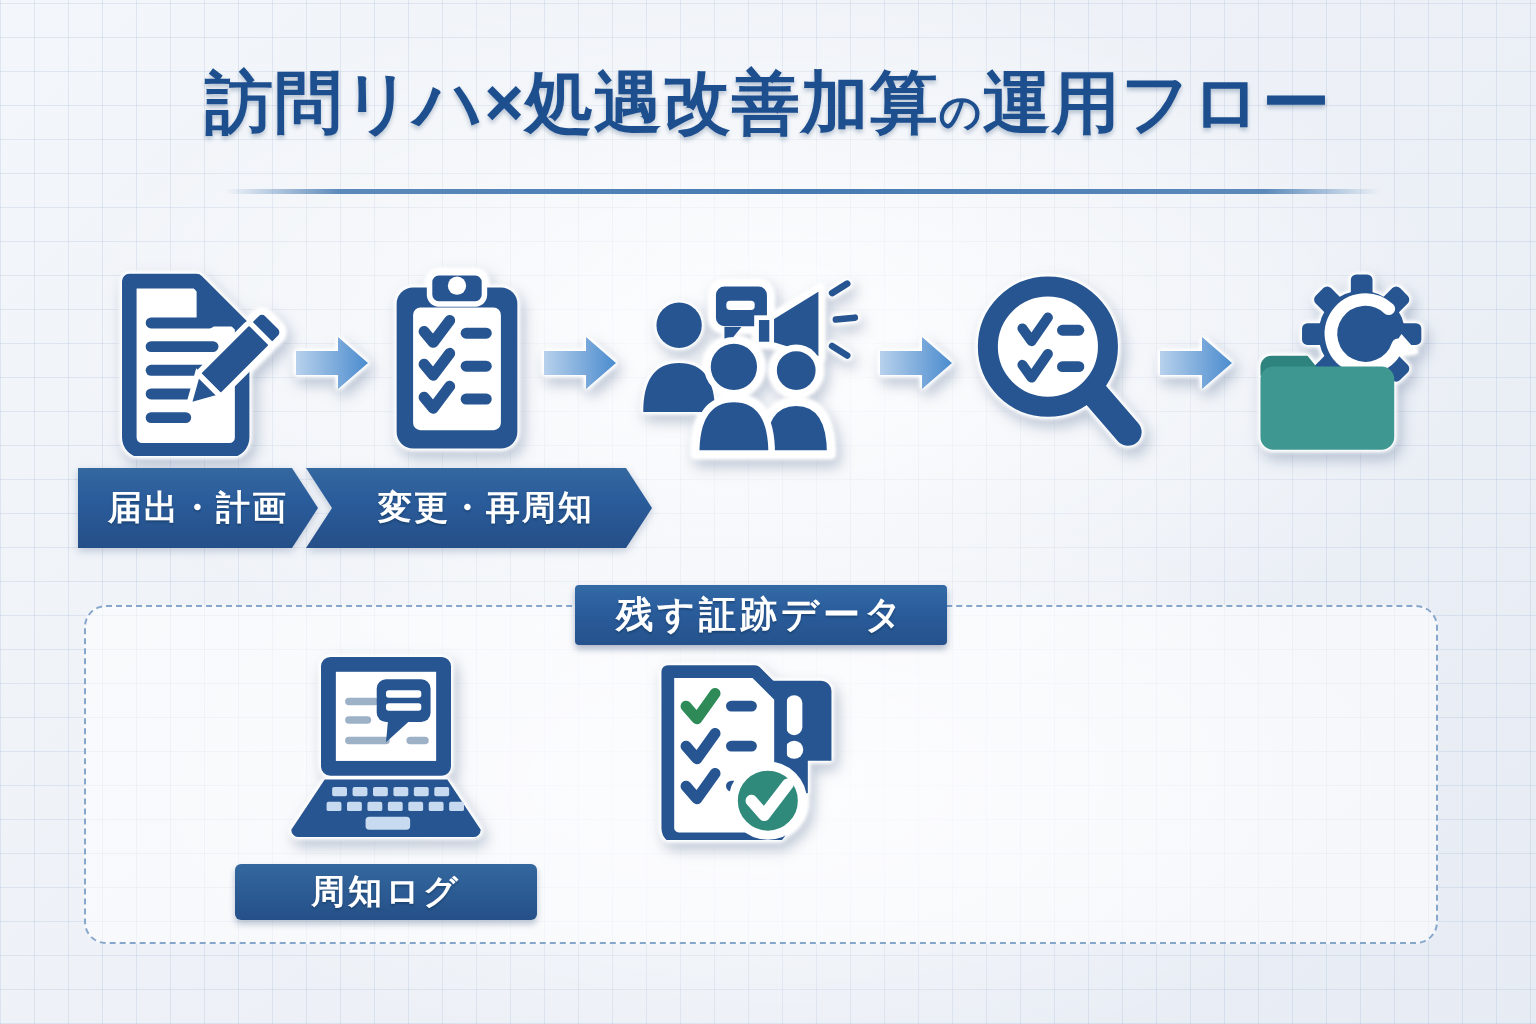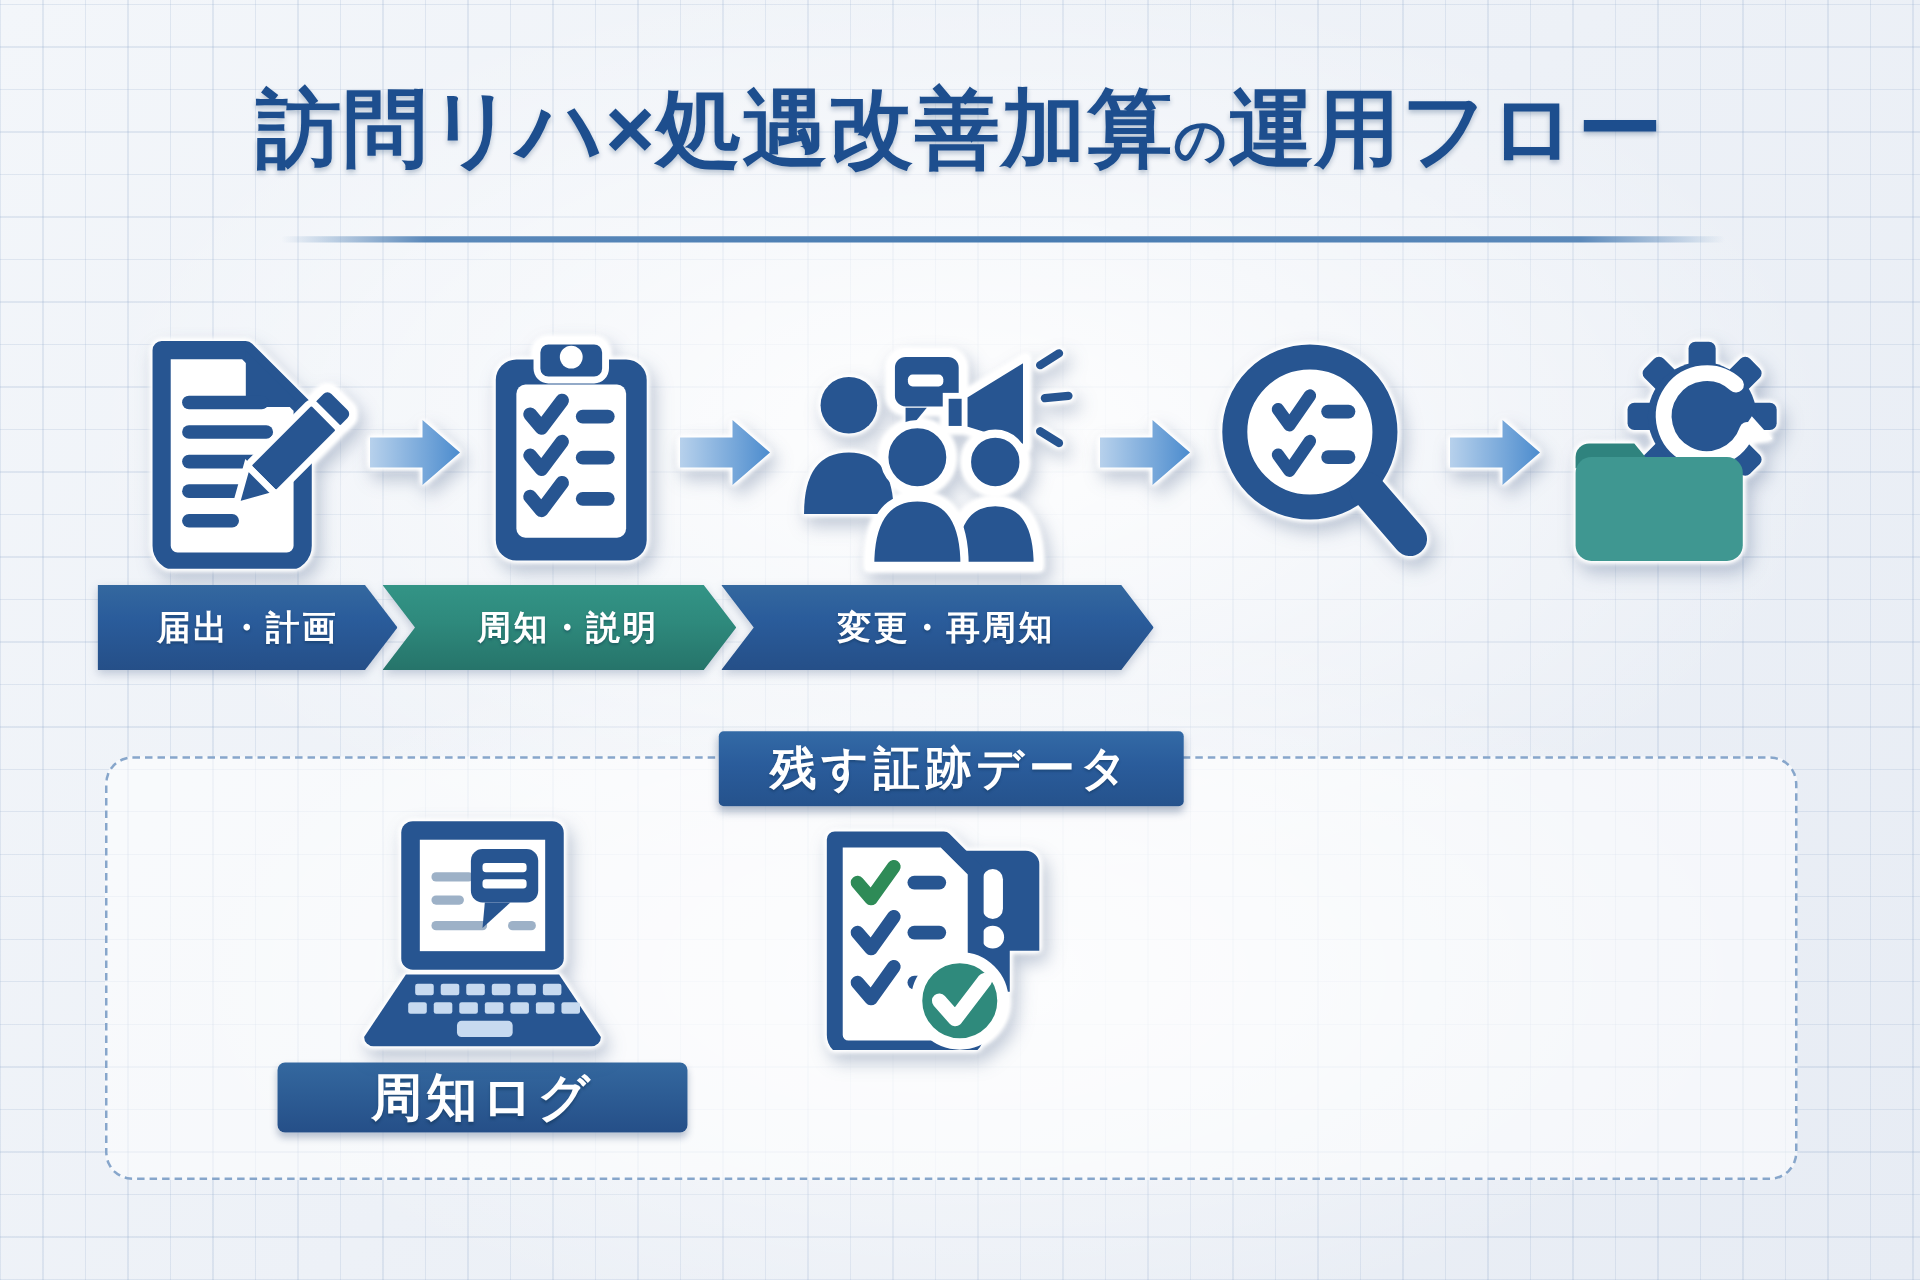--- a/index.html
+++ b/index.html
@@ -35,22 +35,22 @@
     display:flex;align-items:center;justify-content:center;gap:12px;
   }
   .sticker{filter:drop-shadow(0 0 2px #fff) drop-shadow(0 0 2px #fff) drop-shadow(0 0 1px #fff) drop-shadow(4px 7px 7px rgba(35,65,110,0.28));}
   .flow-arrow{flex:0 0 auto;}
   .flow-icon{flex:0 0 auto;}
 
   
   .chevrons{position:absolute;top:468px;left:78px;width:1392px;height:62px;display:flex;
     filter:drop-shadow(0 3px 4px rgba(35,65,110,0.25));}
   .chev{
-    height:68px;display:flex;align-items:center;justify-content:center;
-    color:#fff;font-size:27px;font-weight:800;letter-spacing:2px;white-space:nowrap;
+    height:80px;display:flex;align-items:center;justify-content:center;
+    color:#fff;font-size:34px;font-weight:800;letter-spacing:2px;white-space:nowrap;
     text-shadow:0 2px 2px rgba(10,40,70,0.35);
     clip-path:polygon(0 0, calc(100% - 26px) 0, 100% 50%, calc(100% - 26px) 100%, 0 100%, 26px 50%);
     padding-left:14px;
   }
   .chev:first-child{clip-path:polygon(0 0, calc(100% - 26px) 0, 100% 50%, calc(100% - 26px) 100%, 0 100%);padding-left:0;}
   .chev + .chev{margin-left:-12px;}
   .chev.w1{width:240px;} .chev.w2{width:287px;} .chev.w3{width:269px;} .chev.w4{width:305px;} .chev.w5{width:332px;}
   .c-blue{background:linear-gradient(180deg,#34689f 0%,#2a5c9b 40%,#254f88 100%);}
   .c-teal{background:linear-gradient(180deg,#339486 0%,#2e897c 45%,#26746a 100%);}
   .c-green{background:linear-gradient(180deg,#7caa66 0%,#6f9e58 45%,#5f8c4a 100%);}
@@ -67,23 +67,23 @@
     background:linear-gradient(180deg,#336aa6 0%,#2a5c9b 45%,#25528c 100%);
     color:#fff;font-size:37px;font-weight:800;letter-spacing:4px;
     display:flex;align-items:center;justify-content:center;
     box-shadow:0 4px 7px rgba(25,55,100,0.35);
     text-shadow:0 2px 2px rgba(10,40,70,0.35);white-space:nowrap;
   }
   .evi-col{position:absolute;top:42px;width:310px;display:flex;flex-direction:column;align-items:center;}
   .evi-col.p1{left:145px;} .evi-col.p2{left:505px;} .evi-col.p3{left:825px;}
   .evi-icon{height:195px;display:flex;align-items:center;justify-content:center;}
   .evi-label{
-    margin-top:6px;width:328px;height:56px;border-radius:6px;
+    margin-top:20px;width:302px;height:56px;border-radius:6px;
     display:flex;align-items:center;justify-content:center;
-    color:#fff;font-size:41px;font-weight:800;letter-spacing:3px;white-space:nowrap;
+    color:#fff;font-size:34px;font-weight:800;letter-spacing:3px;white-space:nowrap;
     box-shadow:0 4px 6px rgba(25,55,100,0.28);
     text-shadow:0 2px 2px rgba(10,40,70,0.35);
   }
   .l-blue{background:linear-gradient(180deg,#34689f,#254f88);}
   .l-teal{background:linear-gradient(180deg,#31907f,#256e60);}
   .l-teal2{background:linear-gradient(180deg,#4ba29b,#358a85);}
 </style>
 </head>
 <body>
 
@@ -230,23 +230,20 @@
           <path d="M8 52 a6 6 0 0 1 6 -6 h20 l9 11 h-35 z" fill="#2f837e"></path>
           <rect x="8" y="52" width="74" height="46" rx="7" fill="#3f9791"></rect>
         </g>
       </svg>
     </div>
   </div>
 
   <div class="chevrons">
     <div class="chev w1 c-blue">
         <span>届出・計画</span>
-      </div>
-    <div class="chev w3 c-teal">
-        <span>周知・説明</span>
       </div>
     <div class="chev w5 c-blue">
         <span>変更・再周知</span>
       </div>
   </div>
 
   <div class="evidence">
     <div class="evidence-title">残す証跡データ</div>
 
     <div class="evi-col p1">

